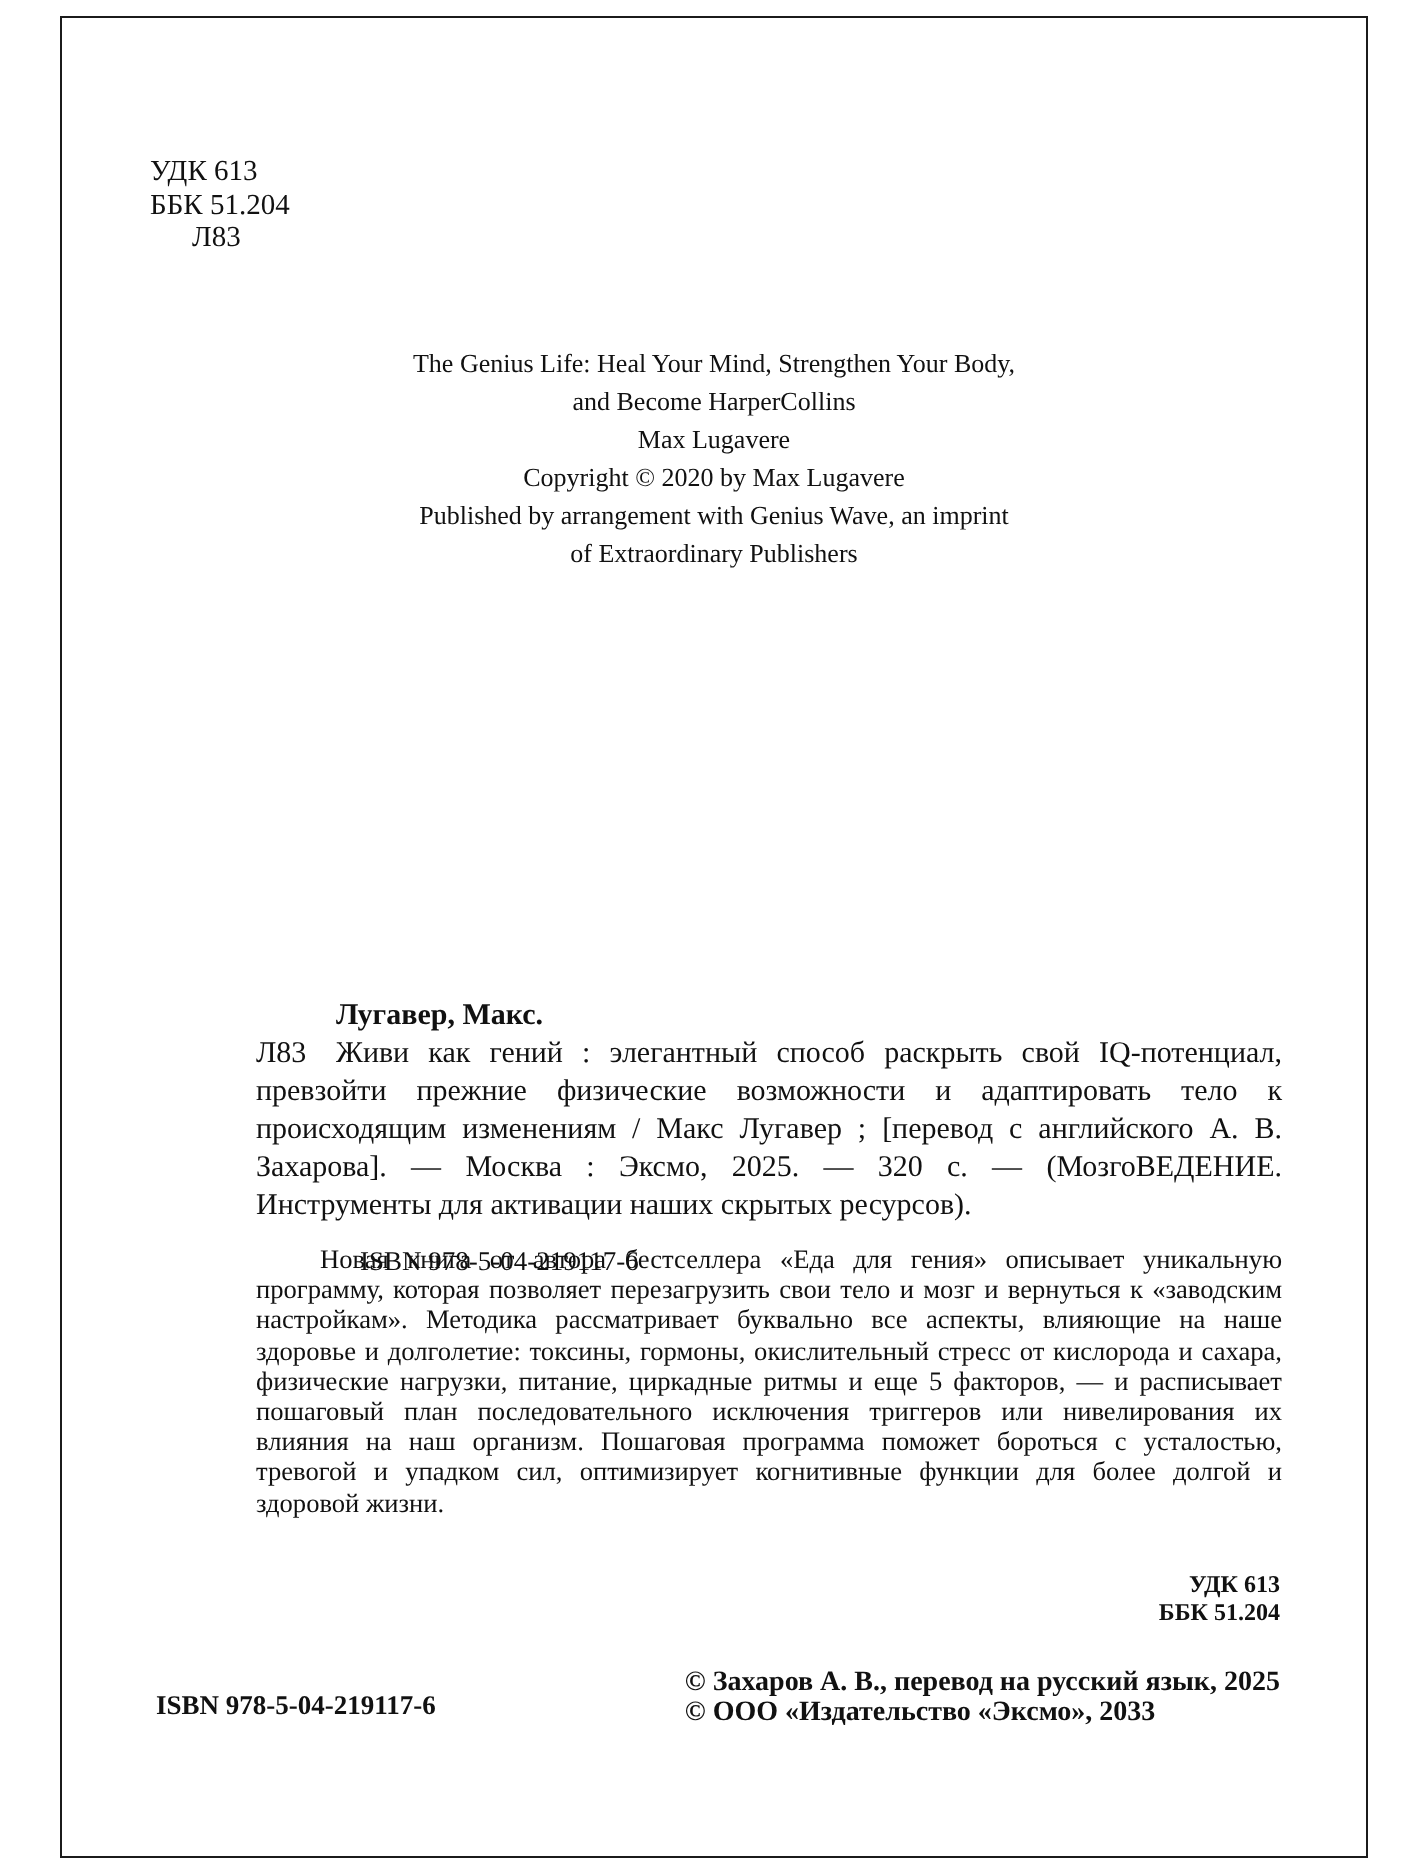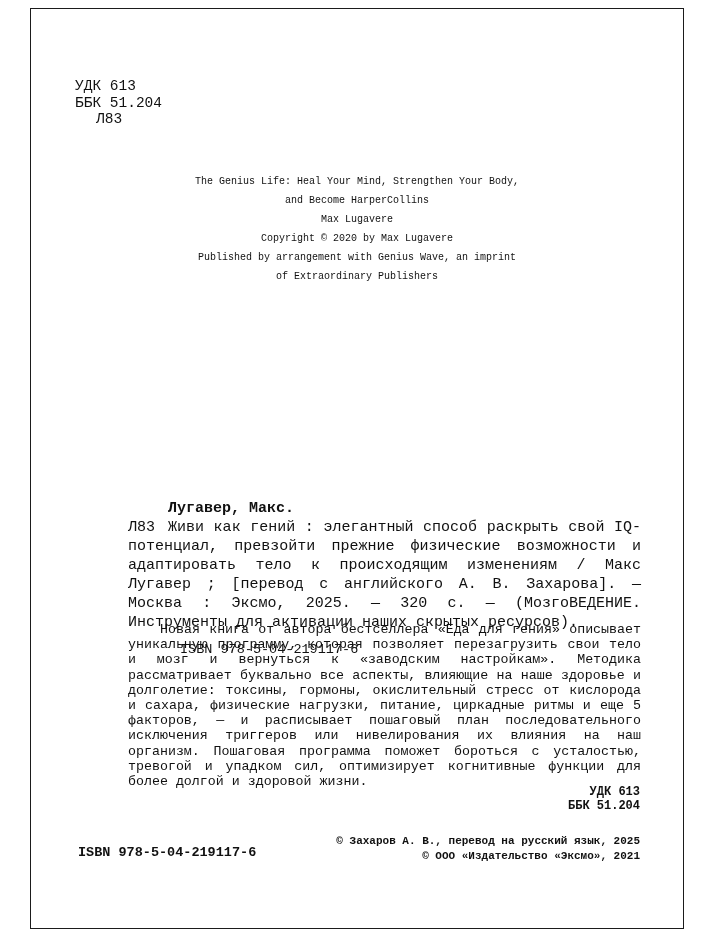--- a/index.html
+++ b/index.html
@@ -5,21 +5,21 @@
   html, body {
     margin: 0;
     padding: 0;
     background: #ffffff;
   }
   .page {
     position: relative;
     width: 714px;
     height: 938px;
     background: #ffffff;
-    font-family: Liberation Mono, monospace;
+    font-family: Liberation Serif, serif;
     color: #111111;
     overflow: hidden;
   }
   .frame {
     position: absolute;
     left: 30px;
     top: 8px;
     width: 652px;
     height: 919px;
     border: 1px solid #1b1b1b;
@@ -35,21 +35,21 @@
   }
   .top-codes .author-sign {
     margin-left: 21px;
   }
   .english-block {
     position: absolute;
     left: 0;
     top: 172px;
     width: 714px;
     text-align: center;
-    font-size: 10px;
+    font-size: 13px;
     line-height: 19px;
   }
   .biblio {
     position: absolute;
     left: 128px;
     top: 499px;
     width: 513px;
     font-size: 15px;
     line-height: 19px;
   }
@@ -101,23 +101,23 @@
     left: 78px;
     top: 845px;
     font-weight: bold;
     font-size: 13.5px;
     white-space: nowrap;
   }
   .footer-copyrights {
     position: absolute;
     right: 74px;
     top: 834px;
-    text-align: right;
+    text-align: left;
     font-weight: bold;
-    font-size: 11px;
+    font-size: 14px;
     line-height: 15px;
     white-space: nowrap;
   }
 </style>
 </head>
 <body>
 
 <div class="page">
   <div class="frame"></div>
 
@@ -149,15 +149,15 @@
 
   <div class="codes-right">
     <div>УДК 613</div>
     <div>ББК 51.204</div>
   </div>
 
   <div class="footer-isbn">ISBN 978-5-04-219117-6</div>
 
   <div class="footer-copyrights">
     <div>© Захаров А. В., перевод на русский язык, 2025</div>
-    <div>© ООО «Издательство «Эксмо», 2021</div>
+    <div>© ООО «Издательство «Эксмо», 2033</div>
   </div>
 </div>
 
 </body></html>

